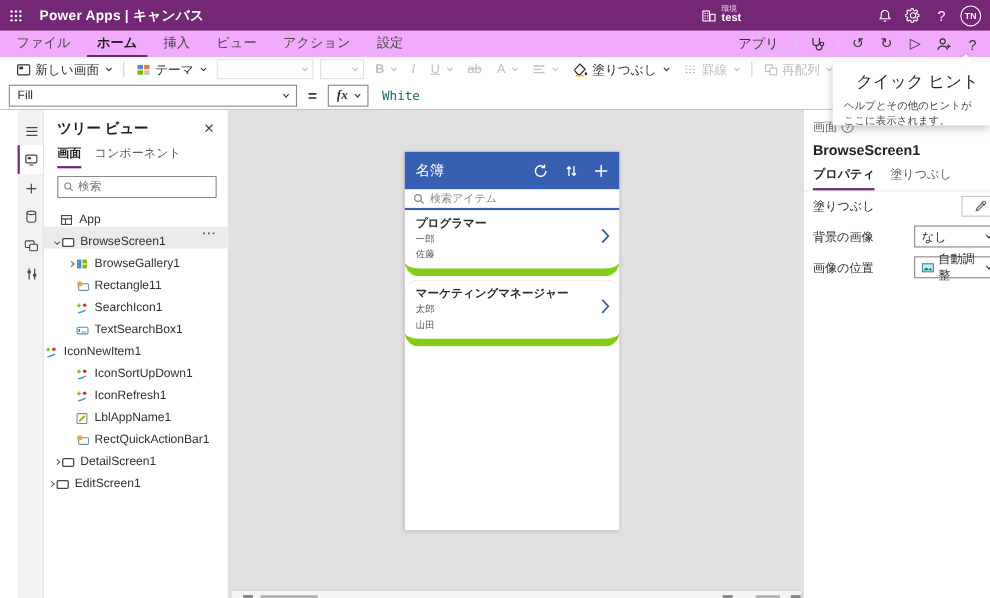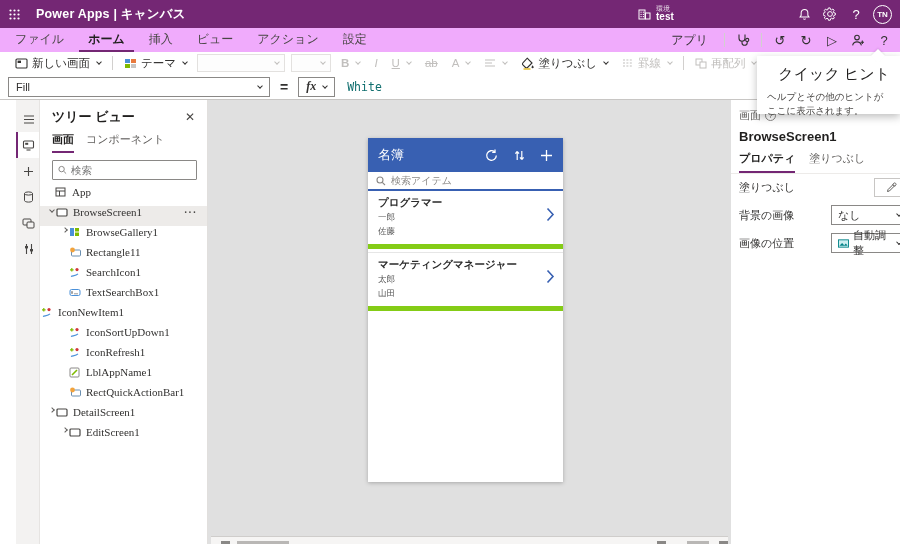--- a/index.html
+++ b/index.html
@@ -54,38 +54,38 @@
 
   .treepanel { position:absolute; left:24px; top:0; width:168px; height:444px; background:#fff; border-right:1px solid #e1dfdd; font-size:11px; }
   .tp-head { display:flex; align-items:center; justify-content:space-between; padding:8px 10px 4px 12px; }
   .tp-title { font-size:13px; font-weight:700; color:#201f1e; }
   .tp-close { font-size:12px; color:#484644; cursor:pointer; padding:0 2px; }
   .tp-tabs { display:flex; gap:12px; padding:2px 12px 0 12px; }
   .tp-tab { padding-bottom:4px; color:#605e5c; cursor:pointer; border-bottom:2px solid transparent; font-size:11px; }
   .tp-tab.active { color:#201f1e; font-weight:700; border-bottom:2px solid #742774; }
   .tp-search { margin:7px 10px 6px 12px; height:20px; border:1px solid #8a8886; border-radius:1px; display:flex; align-items:center; padding:0 5px; gap:4px; background:#fff; }
   .tp-search input { border:none; outline:none; width:100%; font-size:10.5px; font-family:inherit; color:#323130; }
-  .trow { display:flex; align-items:flex-start; height:20px; cursor:pointer; position:relative; color:#323130;font-family:Liberation Serif, serif; }
+  .trow { display:flex; align-items:flex-end; height:20px; cursor:pointer; position:relative; color:#323130; }
   .trow.selected { background:#edebe9; }
   .trow .lbl { margin-left:5px; white-space:nowrap; }
   .texp { width:10px; height:10px; display:flex; align-items:center; justify-content:center; color:#605e5c; flex:0 0 auto; }
   .ticon { width:13px; height:12px; display:flex; align-items:center; justify-content:center; flex:0 0 auto; }
   .tdots { position:absolute; right:10px; top:1px; color:#484644; letter-spacing:1px; font-weight:700; font-size:10px; }
 
   .canvas { position:absolute; left:192px; top:0; width:523px; height:444px; background:#e0e0e0; }
 
   
   .phone { position:absolute; left:160px; top:38px; width:195px; height:344px; background:#fff; box-shadow:0 1px 4px rgba(0,0,0,.25); }
   .ph-hdr { height:34px; background:#3860b2; display:flex; align-items:center; color:#fff; padding:0 10px; }
   .ph-title { font-size:13px; flex:1; }
   .ph-icons { display:flex; align-items:center; gap:15px; }
   .ph-ic { display:flex; align-items:center; justify-content:center; cursor:pointer; }
   .ph-search { height:19px; display:flex; align-items:center; gap:5px; padding:0 8px; border-bottom:2px solid #3860b2; cursor:text; }
   .ph-search-ph { font-size:10px; color:#8a8886; }
-  .ph-item { position:relative; padding:5px 10px 6px 10px; border-bottom:5px solid #84cc16; cursor:pointer; min-height:47px; }
+  .ph-item { position:relative; padding:5px 10px 6px 10px; border-bottom:7px solid #84cc16; cursor:pointer; min-height:47px;border-radius:13px; }
   .ph-item + .ph-item { margin-top:3px; border-top:1px solid #e6e6e6; }
   .ph-it-title { font-size:10.5px; font-weight:700; color:#2b2b2b; }
   .ph-it-sub { font-size:8.5px; color:#555; margin-top:2px; }
   .ph-chev { position:absolute; right:8px; top:16px; }
 
   
   .statusbar { position:absolute; left:3px; top:436px; width:517px; height:8px; background:#f6f5f4; border-top:1px solid #cfcdcb; overflow:hidden; }
   .sb-glyph { position:absolute; top:4px; height:10px; background:#8a8886; }
 
   
@@ -488,21 +488,21 @@
             <span class="chev chev-right"></span>
           </span>
         <span class="ticon">
             <svg width="12" height="9" viewBox="0 0 12 9">
               <rect x="1" y="1" width="10" height="7" rx="1" fill="#fff" stroke="#484644" stroke-width="1.2"></rect>
             </svg>
           </span>
         <span class="lbl">DetailScreen1</span>
       </div>
 
-      <div class="trow" style="padding-left:18px">
+      <div class="trow" style="padding-left:0">
         <span class="texp">
             <span class="chev chev-right"></span>
           </span>
         <span class="ticon">
             <svg width="12" height="9" viewBox="0 0 12 9">
               <rect x="1" y="1" width="10" height="7" rx="1" fill="#fff" stroke="#484644" stroke-width="1.2"></rect>
             </svg>
           </span>
         <span class="lbl">EditScreen1</span>
       </div>

